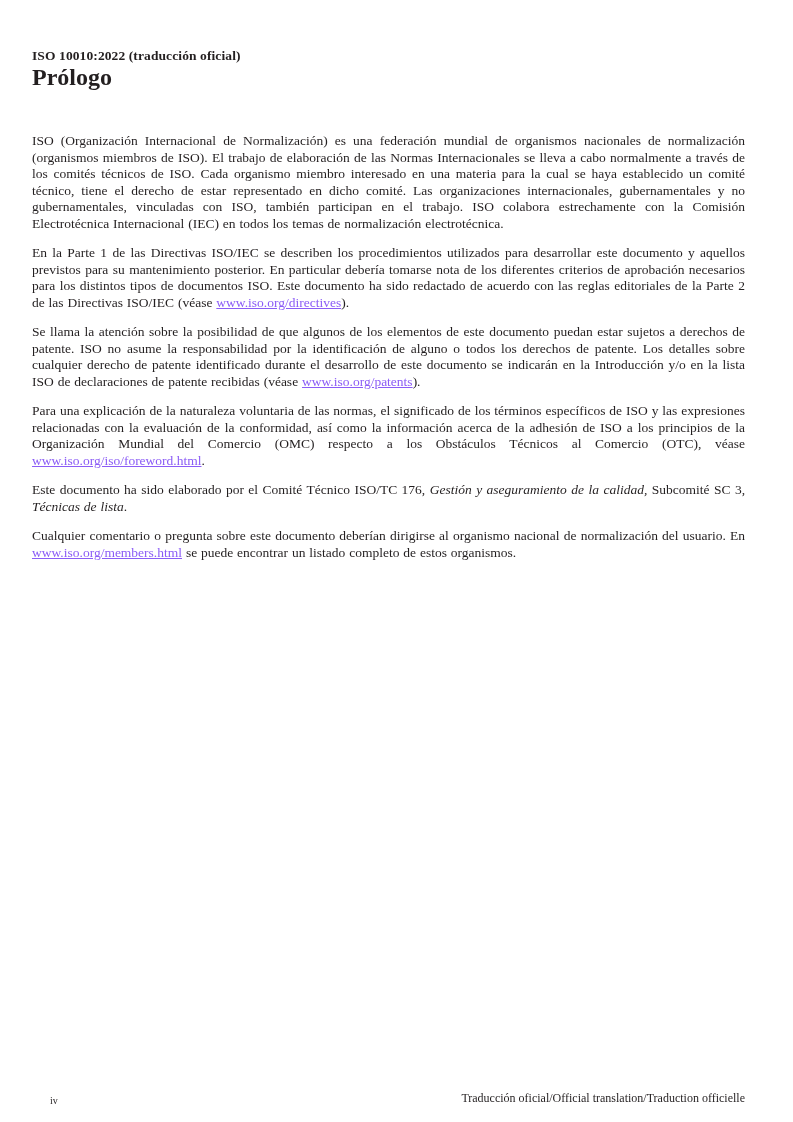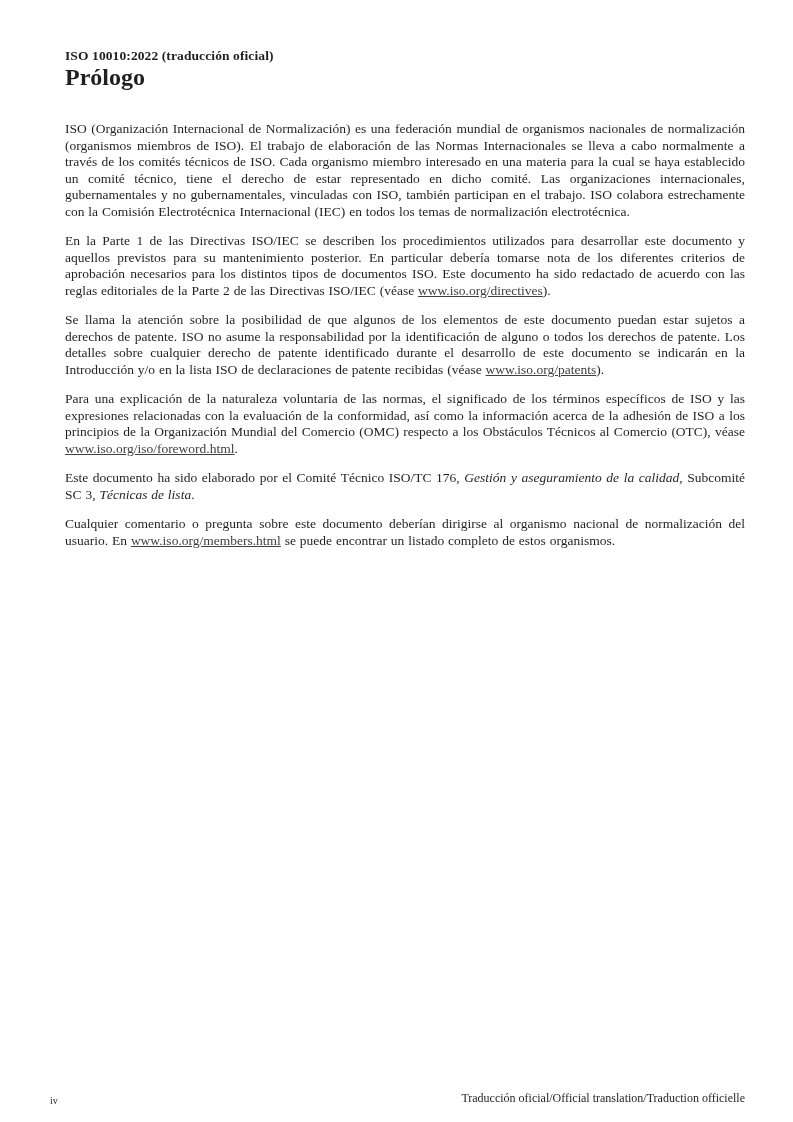--- a/index.html
+++ b/index.html
@@ -8,43 +8,43 @@
     width: 793px;
     height: 1122px;
     position: relative;
     font-family: "Liberation Serif", serif;
     color: #231f20;
     overflow: hidden;
   }
   .page {
     position: absolute;
     inset: 0;
-    padding: 48px 48px 0 65px;
+    padding: 48px 48px 0 32px;
   }
   .doc-header {
     font-size: 13.5px;
     font-weight: bold;
     letter-spacing: 0.1px;
   }
   .doc-title {
     font-size: 24px;
     font-weight: bold;
   }
   .content {
-    margin-top: 30px;
+    margin-top: 42px;
   }
   .para {
     font-size: 13.5px;
     line-height: 16.5px;
     text-align: justify;
     margin-bottom: 13px;
     word-spacing: 0.5px;
   }
   .para a {
-    color: #404040;
+    color: #8b5cf6;
     cursor: pointer;
   }
   .para em {
     font-style: italic;
   }
   .page-footer {
     position: absolute;
     left: 50px;
     right: 48px;
     bottom: 16px;

